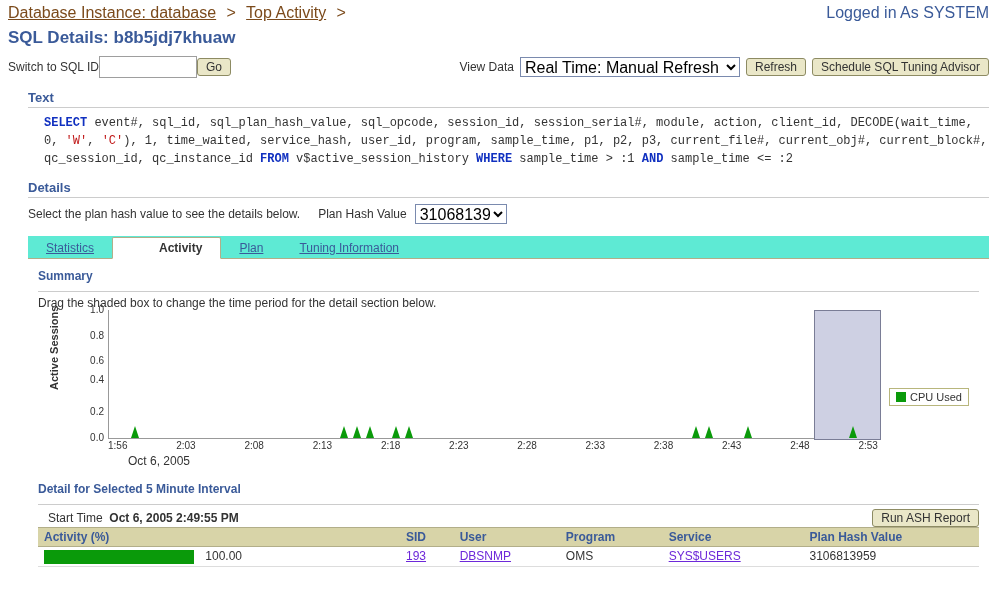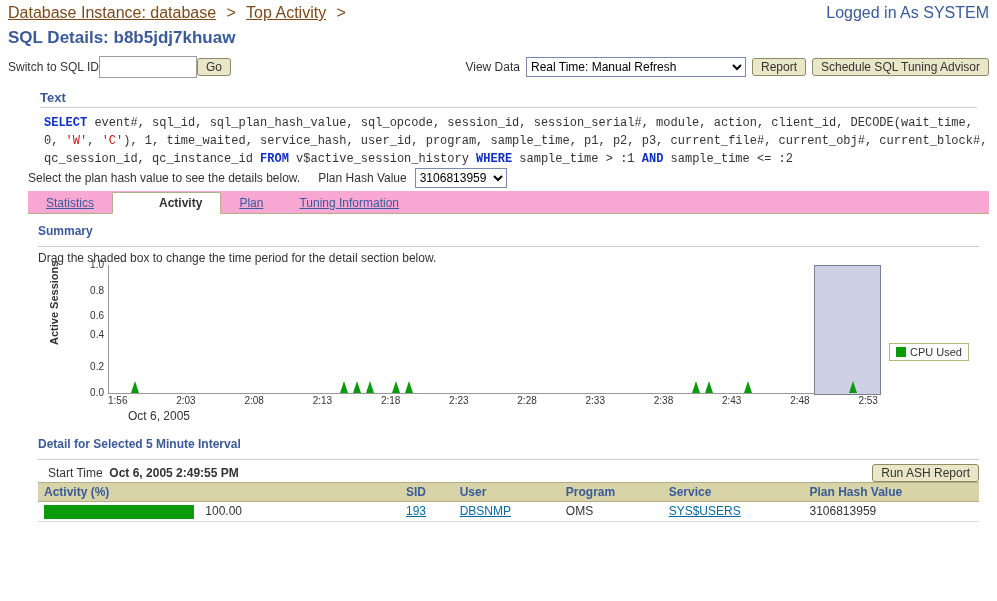--- a/index.html
+++ b/index.html
@@ -1,31 +1,31 @@
 <!DOCTYPE html>
 <html><head>
 <meta charset="utf-8">
 <style>
   html, body { margin:0; padding:0; font-family: Arial, Helvetica, sans-serif; font-size:12px; color:#333; background:#fff; }
-  a { color:#0369a1; text-decoration:underline; cursor:pointer; }
+  a { color:#6d28d9; text-decoration:underline; cursor:pointer; }
   .wrap { width:997px; padding:4px 8px; box-sizing:border-box; }
   .topbar { display:flex; justify-content:space-between; align-items:flex-start; color:#7B4A1B; font-size:16px; }
   .topbar .crumbs a { color:#7B4A1B; }
   .gt { padding:0 6px; color:#7B4A1B; }
   .pagetitle { color:#3A5A99; font-size:17px; font-weight:bold; margin:6px 0 8px; }
   .row1 { display:flex; justify-content:space-between; align-items:center; }
   .row1 .left { display:flex; align-items:center; }
   input.text { border:1px solid #9E9E9E; height:18px; padding:1px 3px; font-size:12px; }
-  select { border:1px solid #7A8AAE; height:20px; font-size:12px; background:#fff; }
+  select { border:1px solid #7A8AAE; height:20px; font-size:16px; background:#fff; }
   .btn { display:inline-block; border:1px solid #8D8B63; background:#EAE7C8; border-radius:3px; padding:1px 8px; font-size:12px; color:#333; cursor:pointer; text-decoration:none; }
-  .hdr { color:#3A5A99; font-weight:bold; font-size:13px; border-bottom:1px solid #ccc; padding-bottom:2px; margin:12px 12px 6px; }
+  .hdr { color:#3A5A99; font-weight:bold; font-size:13px; border-bottom:1px solid #ccc; padding-bottom:2px; margin:12px 0 6px; }
   .sql { font-family: "Courier New", monospace; white-space: normal; line-height:1.5; padding-left:16px; }
   .kw { color:#1030C0; font-weight:bold; }
   .str { color:#C01818; }
-  .tabs { display:flex; background:#f9a8d4; border-bottom:1px solid #B2AE89; height:22px; align-items:flex-end; margin-top:3px; }
+  .tabs { display:flex; background:#5eead4; border-bottom:1px solid #B2AE89; height:22px; align-items:flex-end; margin-top:12px; }
   .tab { padding:3px 18px 3px; color:#3A5A99; text-decoration:underline; cursor:pointer; font-size:12px; }
   .tab.active { background:#fff; border:1px solid #B2AE89; border-bottom:1px solid #fff; position:relative; top:1px; text-decoration:none; color:#333; font-weight:bold; border-radius:2px 2px 0 0;padding-left:46px; }
   .subhdr { color:#3A5A99; font-weight:bold; border-bottom:1px solid #ccc; padding-bottom:8px; margin:10px 0 4px; }
   .chartzone { position:relative; height:150px; margin-left:10px; }
   .ylabel { position:absolute; left:0; top:50%; transform: translateY(-50%) rotate(-90deg); transform-origin:left center; font-size:11px; font-weight:bold; white-space:nowrap; left:6px; top:80px; }
   .plot { position:absolute; left:60px; top:0; width:770px; height:128px; border-left:1px solid #999; border-bottom:1px solid #999; }
   .xticks { position:absolute; left:60px; top:130px; width:770px; display:flex; justify-content:space-between; font-size:10px; color:#333; }
   .xtra { position:absolute; left:80px; top:144px; font-size:12px; }
   .ytick { position:absolute; left:30px; width:26px; text-align:right; font-size:10px; color:#333; }
   .shaded { position:absolute; background:#CED0E3; border:1px solid #7A7D96; }
@@ -60,29 +60,30 @@
   <div class="left">
     <span>Switch to SQL ID</span>
     <input class="text" style="width: 90px;">
     <span class="btn">Go</span>
   </div>
   <div class="left" style="gap:6px">
     <span>View Data</span>
     <select style="width:220px">
       <option>Real Time: Manual Refresh</option>
     </select>
-    <span class="btn">Report</span>
+    <span class="btn">Refresh</span>
     <span class="btn">Schedule SQL Tuning Advisor</span>
   </div>
 </div>
 
 <div style="padding-left:20px">
   <div class="hdr">Text</div>
   <div class="sql" id="sqlzone"><span class="kw">SELECT</span><span> event#, sql_id, sql_plan_hash_value, sql_opcode, session_id, session_serial#, module, action, client_id, DECODE(wait_time, 0, </span><span class="str">'W'</span><span>, </span><span class="str">'C'</span><span>), 1, time_waited, service_hash, user_id, program, sample_time, p1, p2, p3, current_file#, current_obj#, current_block#, qc_session_id, qc_instance_id </span><span class="kw">FROM</span><span> v$active_session_history </span><span class="kw">WHERE</span><span> sample_time &gt; :1 </span><span class="kw">AND</span><span> sample_time &lt;= :2</span></div>
 
+  <div class="hdr">Details</div>
   <div class="detailsline">
     <span>Select the plan hash value to see the details below.</span>
     <span style="margin-left:10px">Plan Hash Value</span>
     <select style="width:92px">
       <option>3106813959</option>
     </select>
   </div>
 
   <div class="tabs">
     <span class="tab">Statistics</span>

